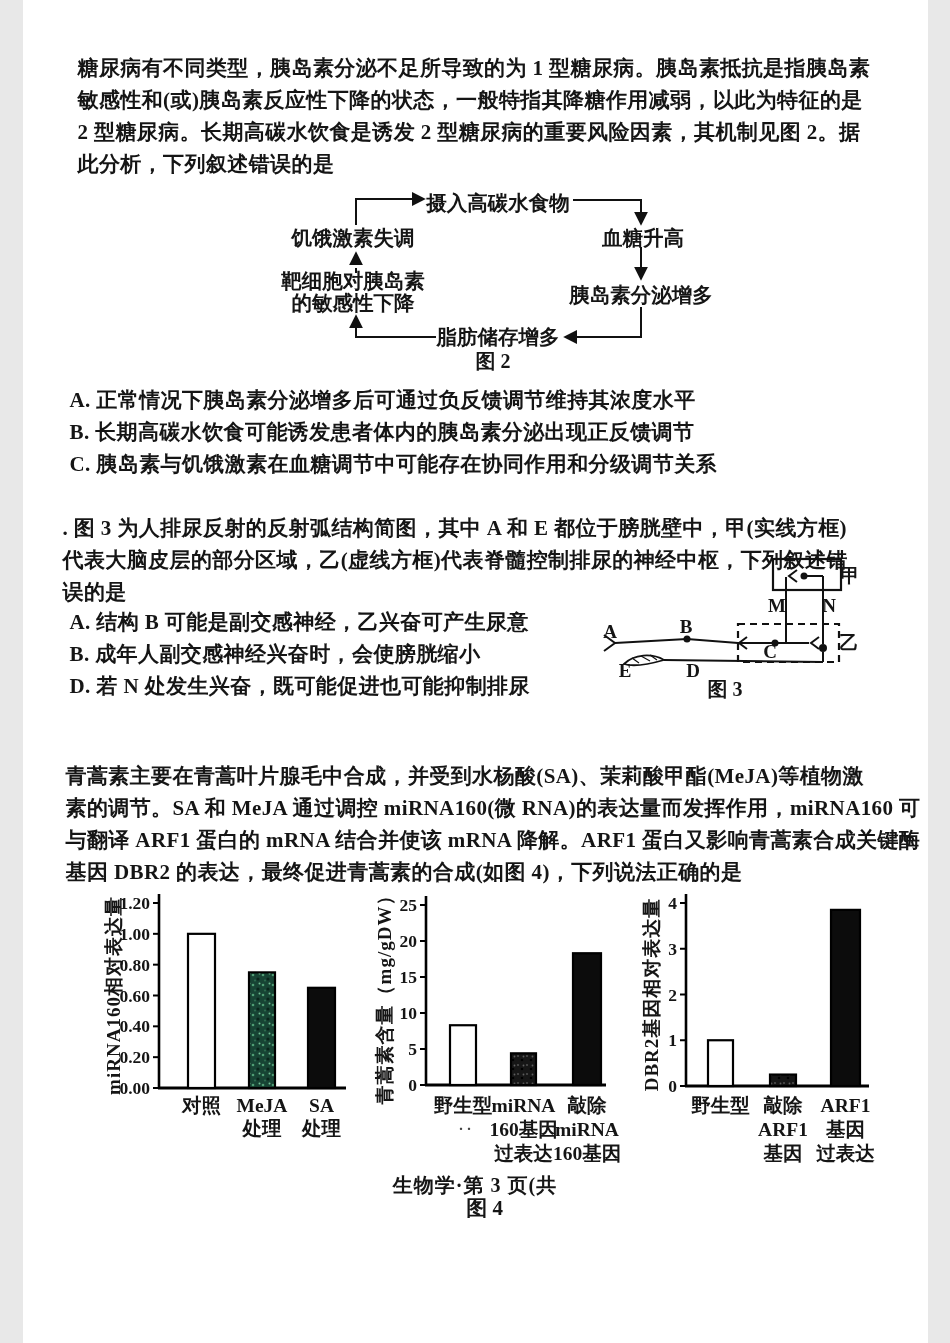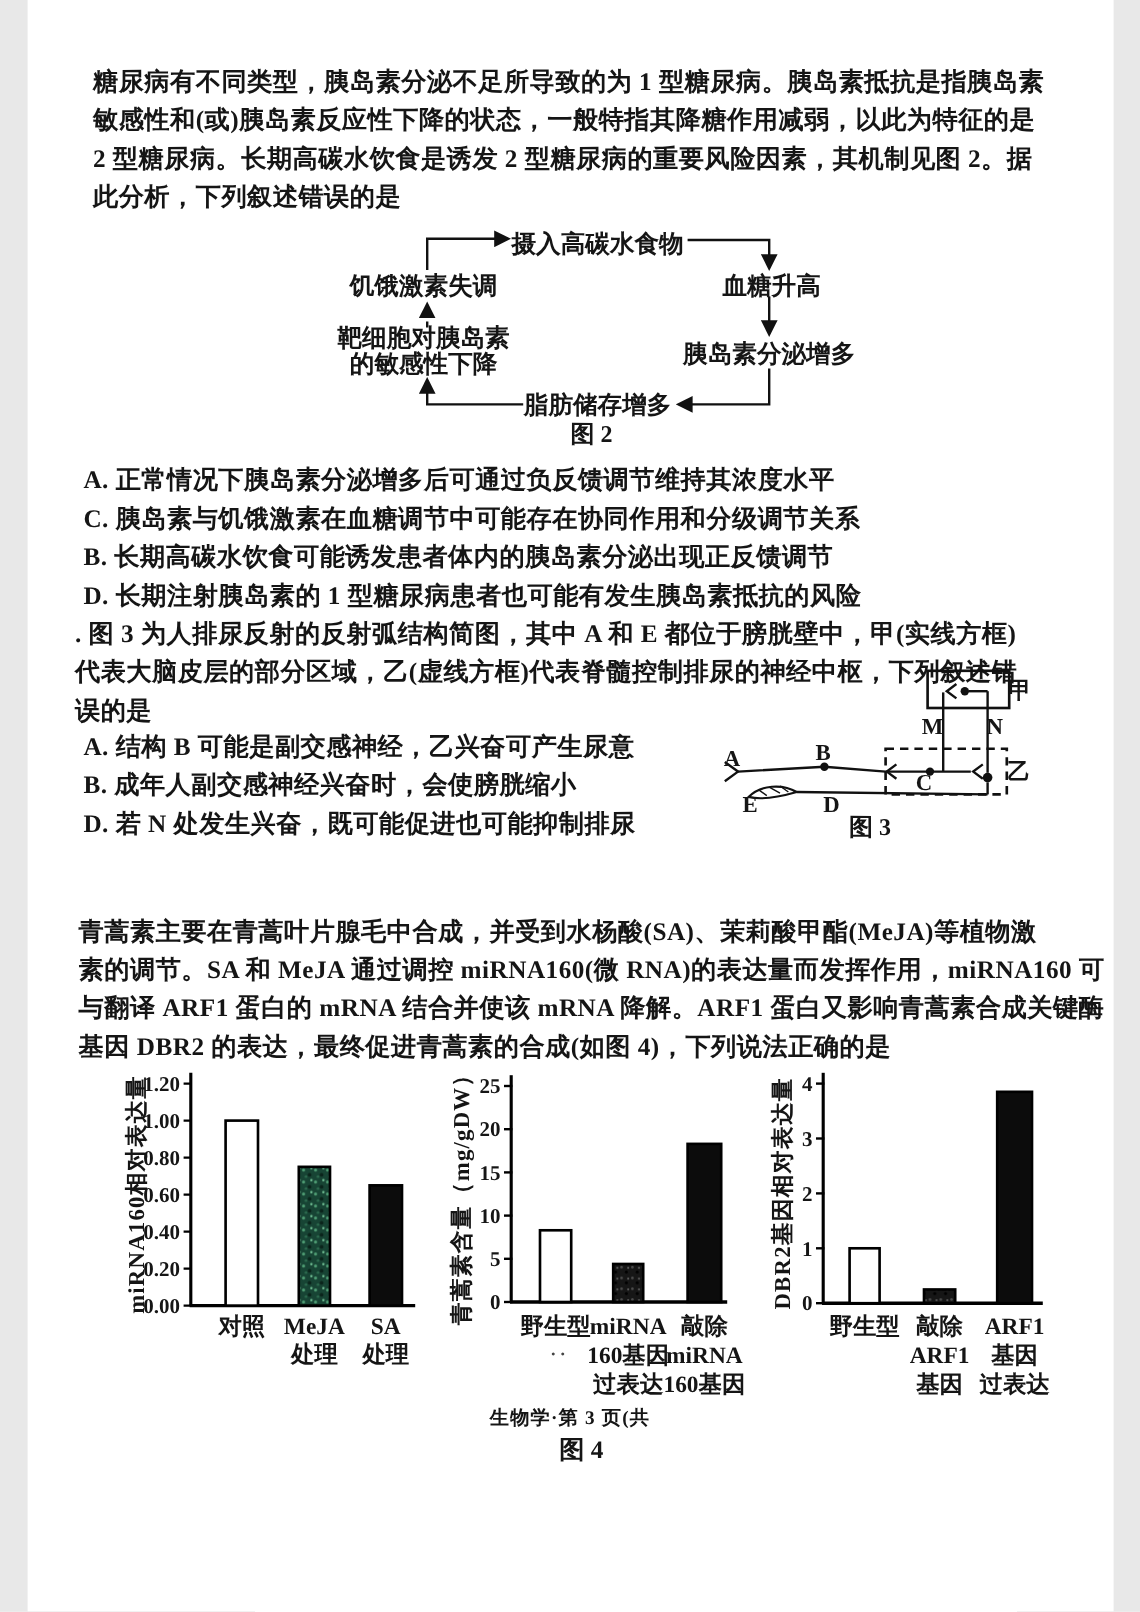--- a/index.html
+++ b/index.html
@@ -17,21 +17,21 @@
   svg{position:absolute;overflow:visible;}
   svg text{font-family:"Liberation Serif","DejaVu Serif",serif;fill:#151515;}
   .flow path{fill:none;stroke:#111;stroke-width:2;}
   .flow .dashed{stroke-dasharray:5 4;}
   .node{font-size:20.5px;font-weight:700;text-anchor:middle;}
   .figcap{font-size:20px;font-weight:700;text-anchor:middle;}
   .lbl{font-size:19px;font-weight:700;text-anchor:middle;}
   .ln{fill:none;stroke:#111;stroke-width:2;}
   .caption-div{position:absolute;font-size:21px;font-weight:700;text-align:center;}
   .dots{position:absolute;font-size:15px;font-weight:700;letter-spacing:3px;color:#444;}
-  .footer{position:absolute;left:0;width:100%;text-align:center;font-size:16px;font-weight:700;letter-spacing:1px;}
+  .footer{position:absolute;left:0;width:100%;text-align:center;font-size:20px;font-weight:700;letter-spacing:1px;}
 </style>
 </head>
 <body>
 
 <div class="page">
 
   <div class="stem" style="left:55px;top:52px;width:855px">糖尿病有不同类型，胰岛素分泌不足所导致的为 1 型糖尿病。胰岛素抵抗是指胰岛素
 敏感性和(或)胰岛素反应性下降的状态，一般特指其降糖作用减弱，以此为特征的是
 2 型糖尿病。长期高碳水饮食是诱发 2 型糖尿病的重要风险因素，其机制见图 2。据
 此分析，下列叙述错误的是</div>
@@ -55,23 +55,22 @@
     <text class="node" x="388" y="119">胰岛素分泌增多</text>
     <text class="node" x="245" y="161">脂肪储存增多</text>
     <text class="node" x="100" y="105">靶细胞对胰岛素</text>
     <text class="node" x="100" y="127">的敏感性下降</text>
     <text class="node" x="100" y="62">饥饿激素失调</text>
     <text class="figcap" x="240" y="185">图 2</text>
   </svg>
 
   <div class="opts" style="left:47px;top:384px;width:860px">
     <div class="opt">A. 正常情况下胰岛素分泌增多后可通过负反馈调节维持其浓度水平</div>
+    <div class="opt">B. 长期高碳水饮食可能诱发患者体内的胰岛素分泌出现正反馈调节</div>
     <div class="opt">C. 胰岛素与饥饿激素在血糖调节中可能存在协同作用和分级调节关系</div>
-    <div class="opt">B. 长期高碳水饮食可能诱发患者体内的胰岛素分泌出现正反馈调节</div>
-    <div class="opt">D. 长期注射胰岛素的 1 型糖尿病患者也可能有发生胰岛素抵抗的风险</div>
   </div>
 
   <div class="stem" style="left:40px;top:512px;width:880px">. 图 3 为人排尿反射的反射弧结构简图，其中 A 和 E 都位于膀胱壁中，甲(实线方框)
 代表大脑皮层的部分区域，乙(虚线方框)代表脊髓控制排尿的神经中枢，下列叙述错
 误的是</div>
 
   <svg id="fig3" width="300" height="170" style="left:575px;top:548px">
     <rect x="175" y="11" width="68" height="31" fill="none" stroke="#111" stroke-width="2.2"></rect>
     <rect x="140" y="76" width="101" height="38" fill="none" stroke="#111" stroke-width="2.2" stroke-dasharray="7 5"></rect>
 

